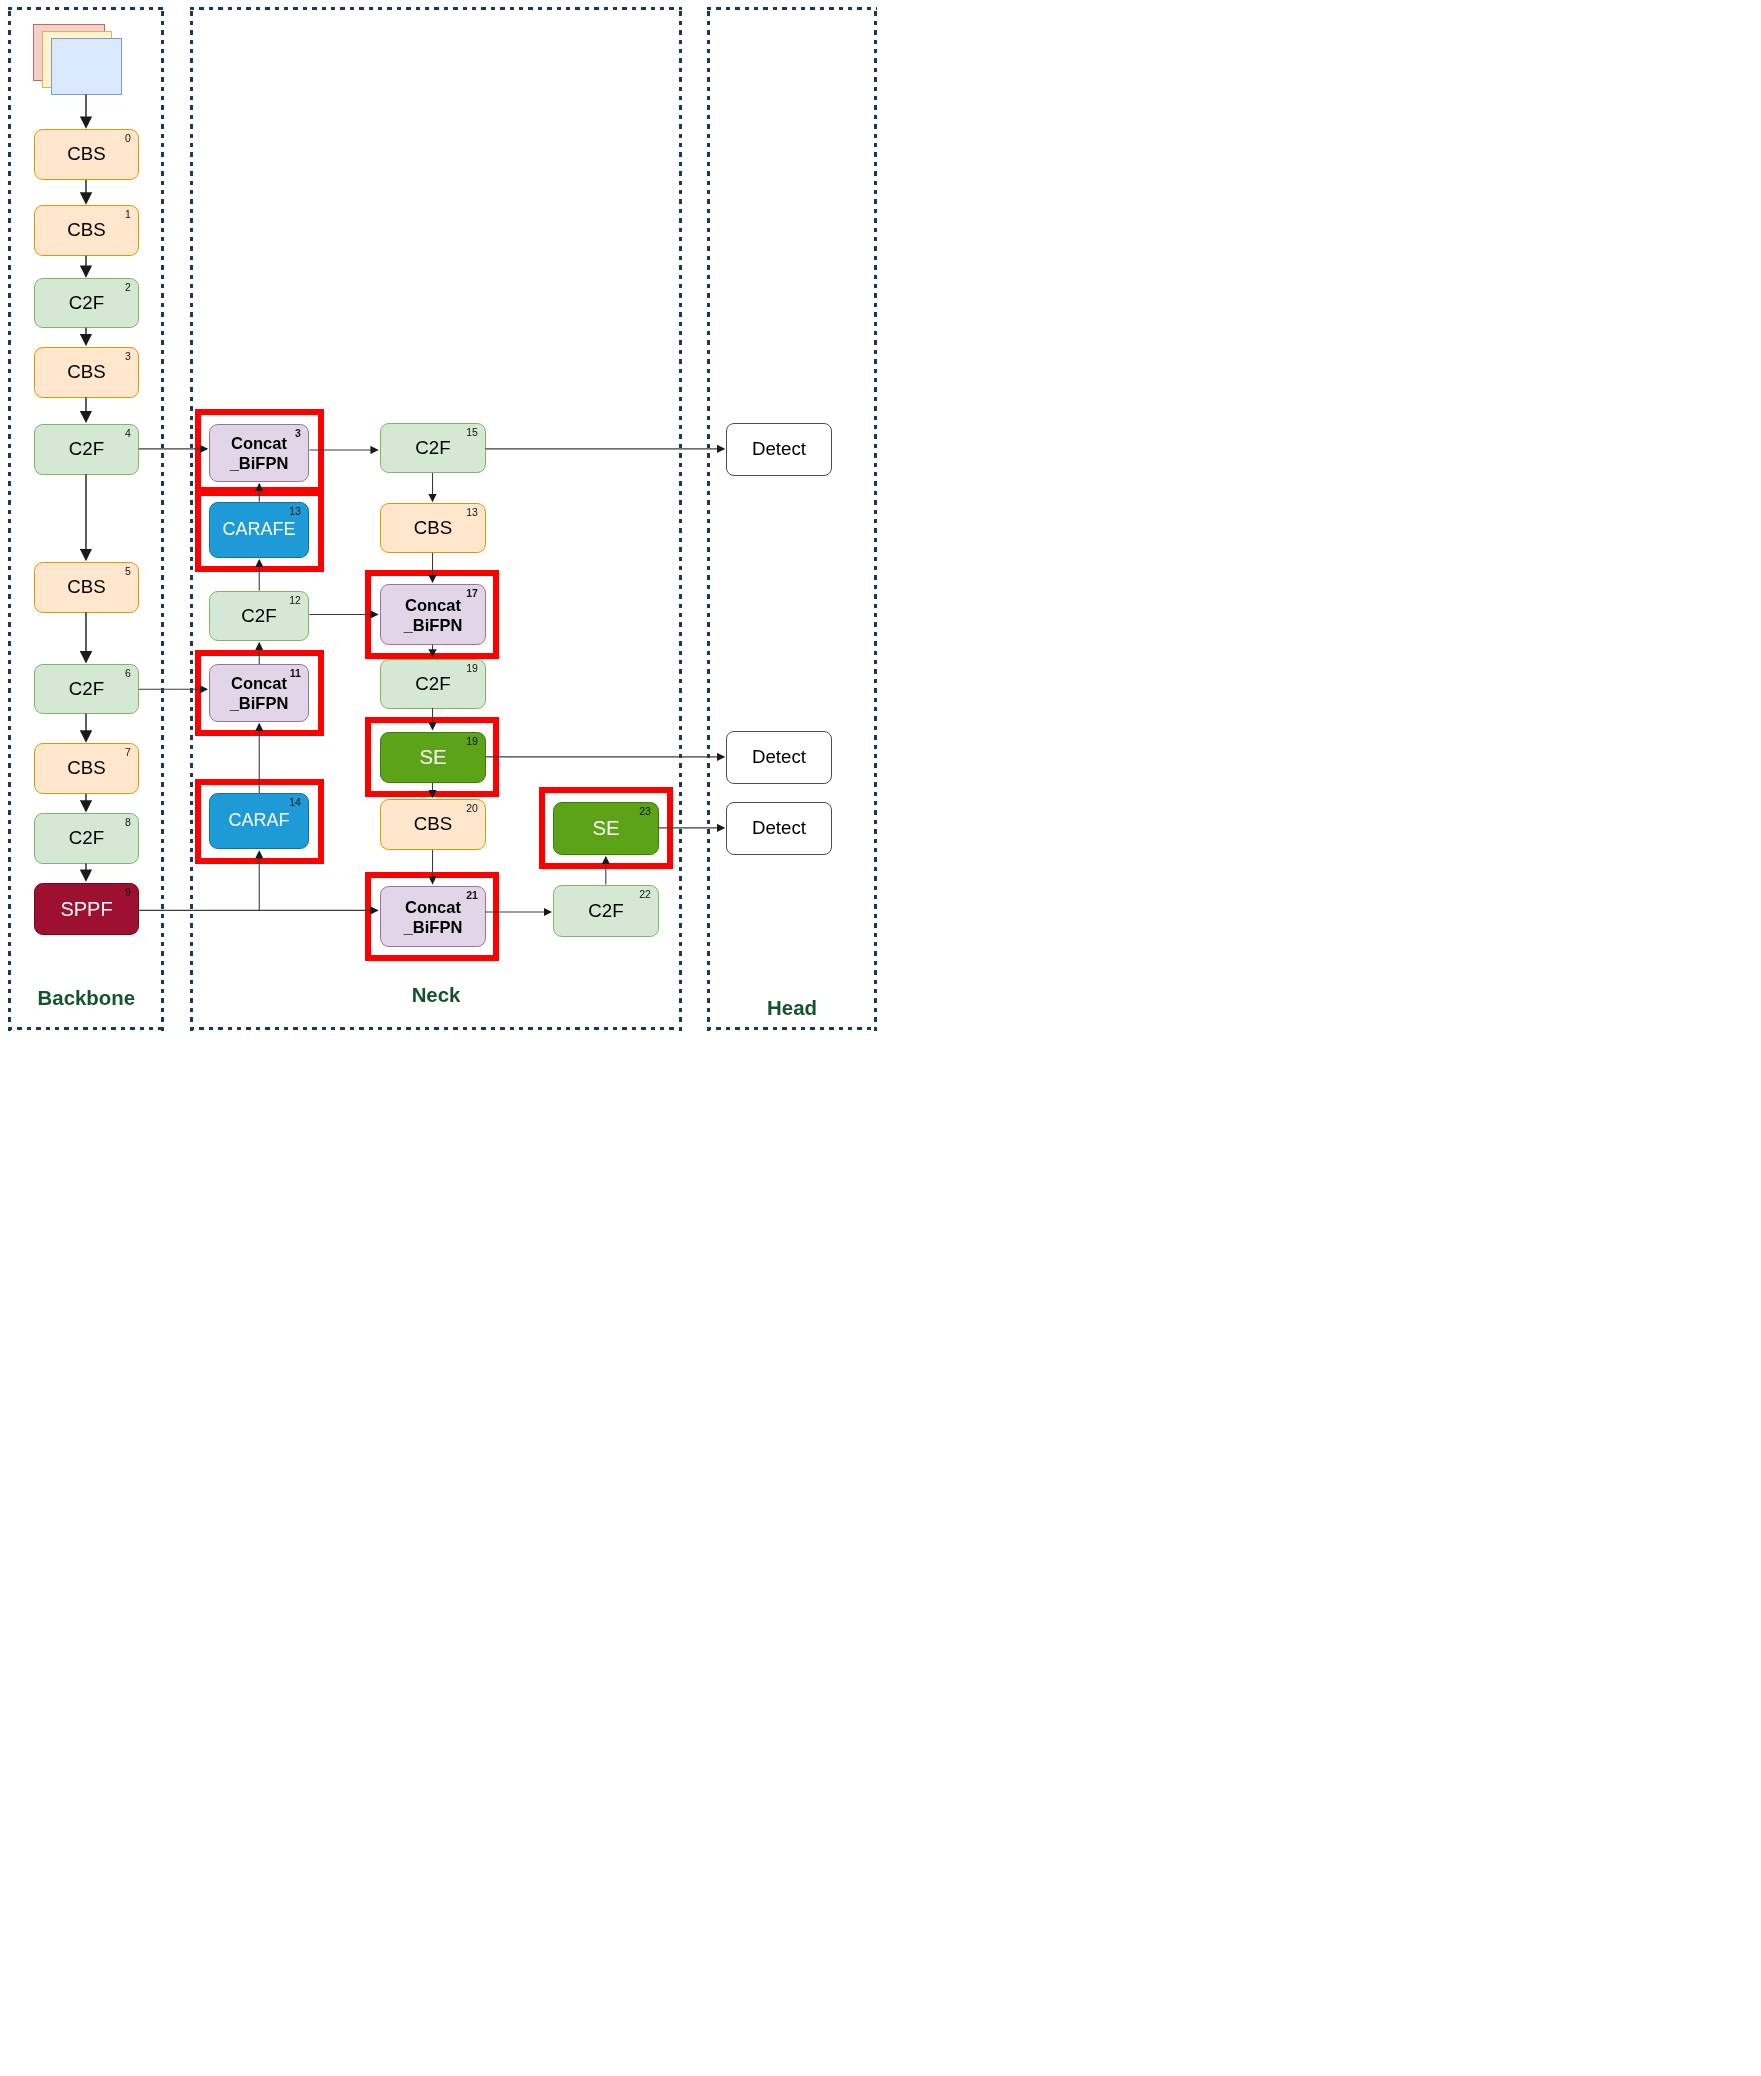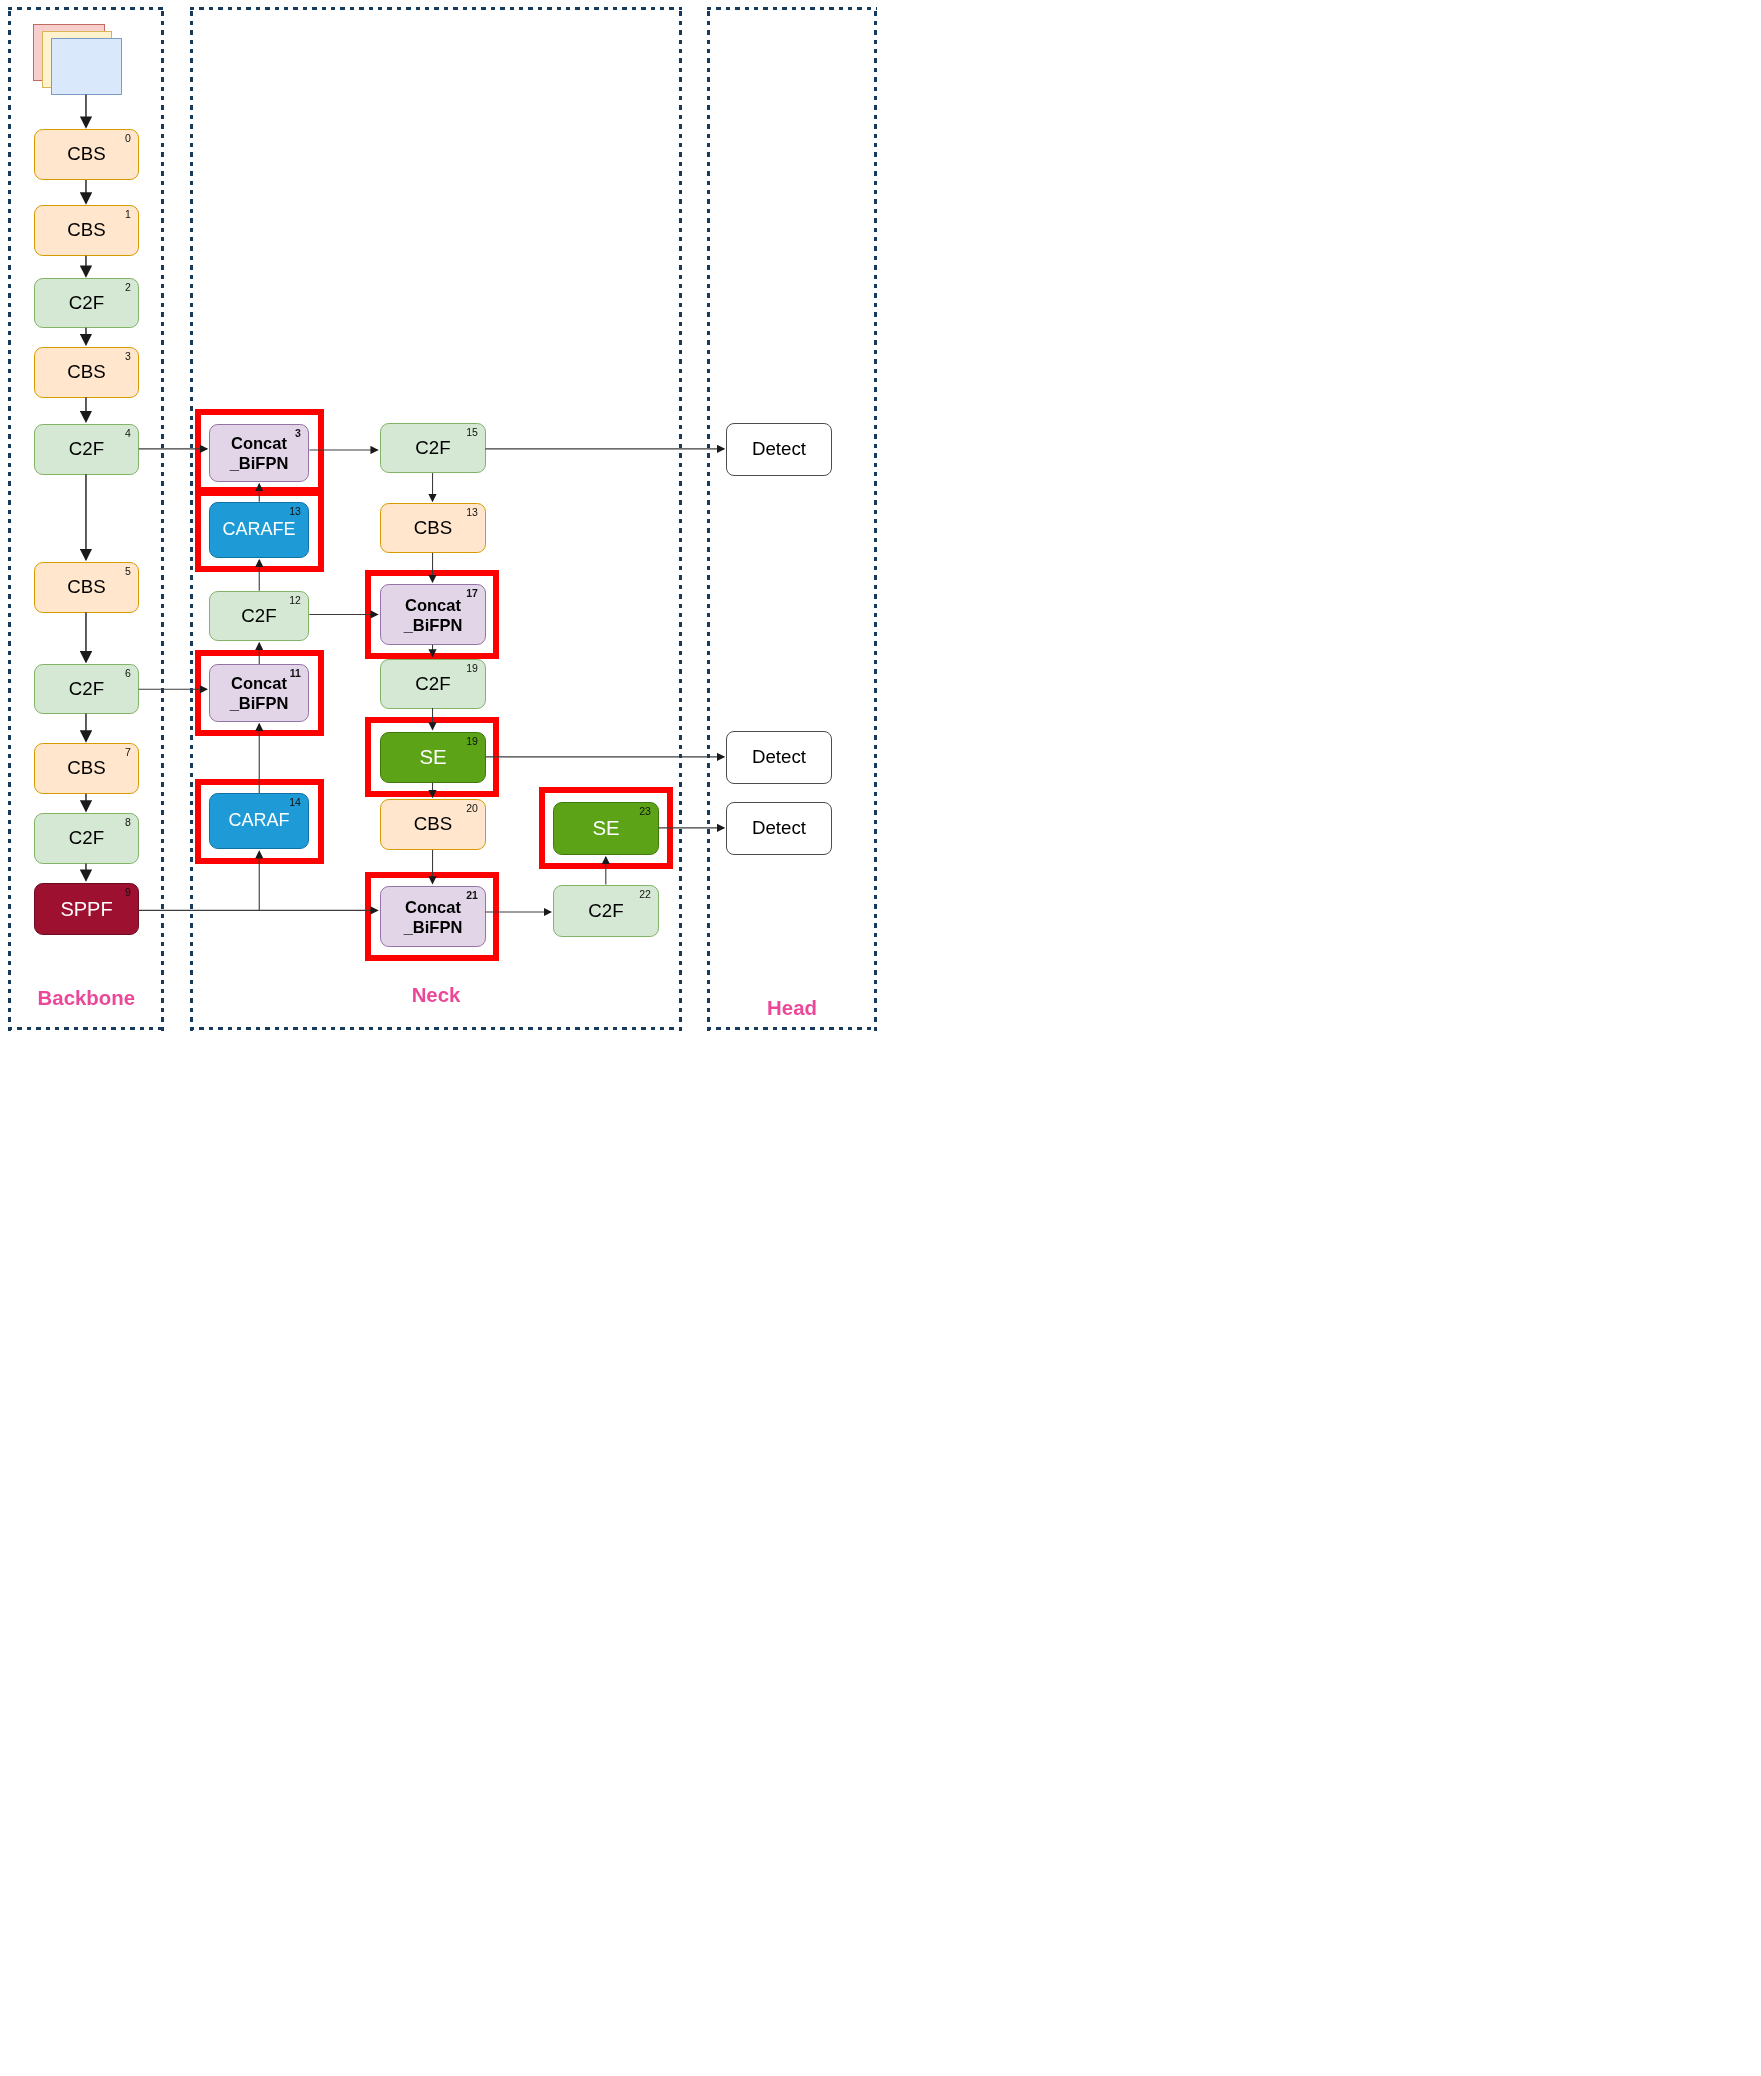--- a/index.html
+++ b/index.html
@@ -6,21 +6,21 @@
   #stage{position:relative;width:881px;height:1038px;background:#fff;overflow:hidden;}
 
   
   .sect{position:absolute;
     background:
       repeating-linear-gradient(90deg, var(--navy) 0 4.4px, transparent 4.4px 9.4px) left top / 100% 3.3px no-repeat,
       repeating-linear-gradient(90deg, var(--navy) 0 4.4px, transparent 4.4px 9.4px) left bottom / 100% 3.3px no-repeat,
       repeating-linear-gradient(0deg,  var(--navy) 0 4.4px, transparent 4.4px 9.4px) left top / 3.3px 100% no-repeat,
       repeating-linear-gradient(0deg,  var(--navy) 0 4.4px, transparent 4.4px 9.4px) right top / 3.3px 100% no-repeat;
   }
-  .sec-label{position:absolute;font-weight:bold;font-size:20.4px;color:#ec4899;text-align:center;height:25px;line-height:25px;}
+  .sec-label{position:absolute;font-weight:bold;font-size:20.4px;color:#14532d;text-align:center;height:25px;line-height:25px;}
 
   
   .img-card{position:absolute;box-sizing:border-box;border:1.1px solid;}
 
   
   .node{position:absolute;box-sizing:border-box;border:1.1px solid;border-radius:8.8px;
         display:flex;flex-direction:column;align-items:center;justify-content:center;
         font-size:18.7px;line-height:1.1;}
   .node .num{position:absolute;top:3.3px;right:7.2px;font-size:10.5px;line-height:1;color:#111;}
   .node.concat{font-size:16.5px;line-height:20px;font-weight:bold;}

